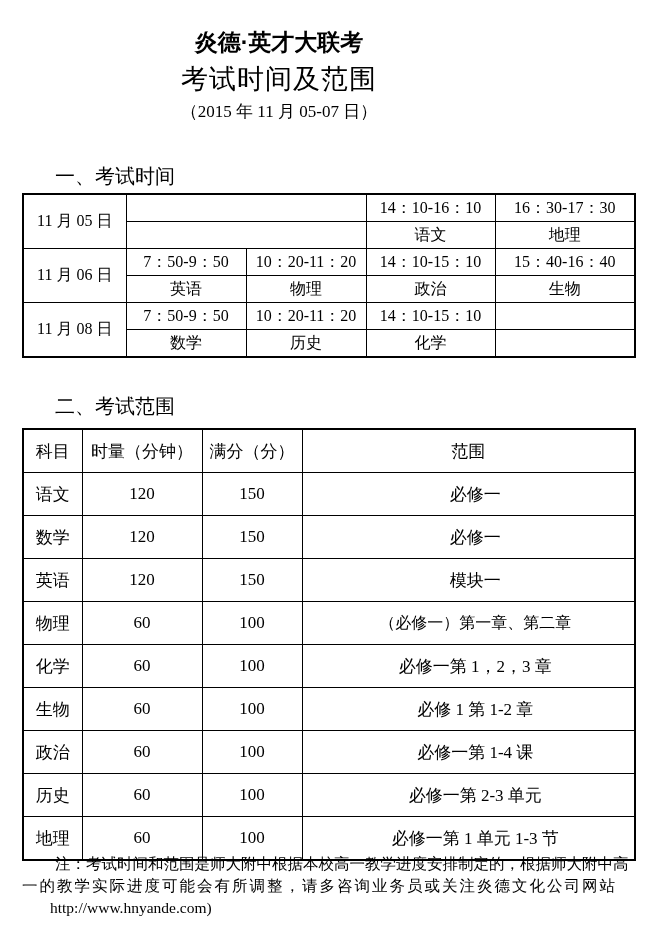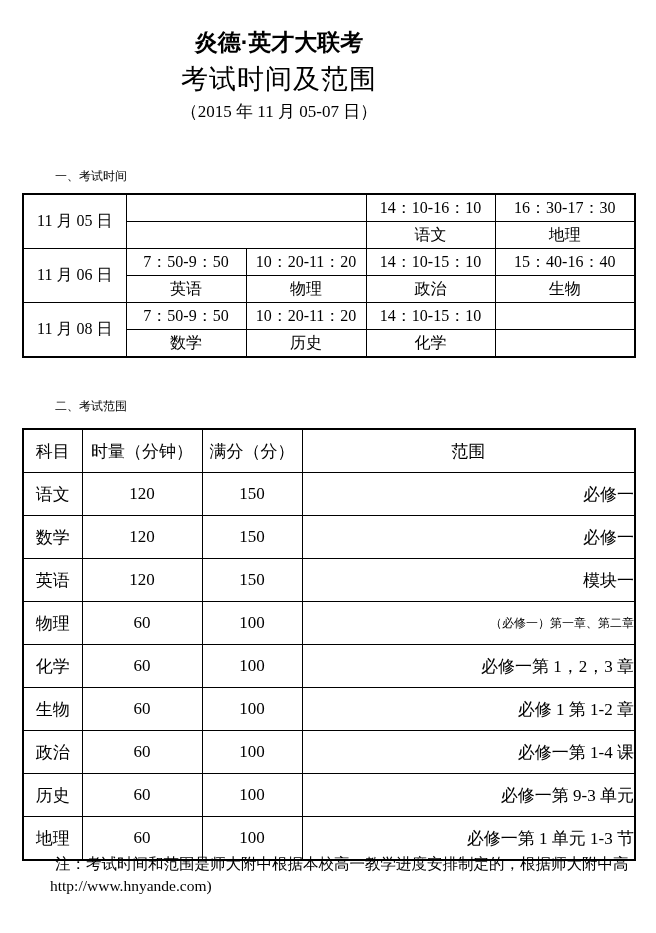--- a/index.html
+++ b/index.html
@@ -16,35 +16,35 @@
   .title1 { margin:28px 0 0; font-family:"Liberation Sans","DejaVu Sans",sans-serif;
             font-weight:bold; font-size:23px; line-height:28px; }
   .title2 { margin:6px 0 0;  font-family:"Liberation Sans","DejaVu Sans",sans-serif;
             font-weight:bold; font-size:27px; line-height:32px; letter-spacing:1px; }
   .title3 { margin:10px 0 0; font-family:"Liberation Sans","DejaVu Sans",sans-serif;
             font-weight:normal; font-size:27px; line-height:26px; letter-spacing:1px; }
   .dateline { margin:9px 0 0; font-size:17px; line-height:21px; }
 
   
   .sec-heading { font-family:"Liberation Sans","DejaVu Sans",sans-serif;
-                 font-size:12px; line-height:19px; }
+                 font-size:20px; line-height:19px; }
 
   
   table { border-collapse:collapse; table-layout:fixed; border:2px solid #000; }
   td,th { border:1px solid #000; text-align:center; vertical-align:middle;
           padding:0; overflow:hidden; white-space:nowrap; }
 
   .t1 { width:612px; font-size:16px;padding-left:12px; }
   .t1 td { height:26px; }
 
   .t2 { width:612px; font-size:17px; }
   .t2 th { height:42px; font-weight:normal; }
   .t2 td { height:42px; }
-  .t2 td.scope { text-align:right; padding-left:14px; }
-  .t2 td.scope.small { font-size:12px; }
+  .t2 td.scope { text-align:center; padding-left:14px; }
+  .t2 td.scope.small { font-size:16px; }
 
   
   .footnote { width:616px; font-size:15.5px; line-height:22px; }
   .fn-line1 { text-indent:33px; }
   .fn-line2 { letter-spacing:2px; }
   .fn-line3 { padding-left:28px; }
 </style>
 </head>
 <body>
 
@@ -162,27 +162,28 @@
     <tr>
       <td>政治</td>
       <td>60</td>
       <td>100</td>
       <td class="scope">必修一第 1-4 课</td>
     </tr>
     <tr>
       <td>历史</td>
       <td>60</td>
       <td>100</td>
-      <td class="scope">必修一第 9-3 单元</td>
+      <td class="scope">必修一第 2-3 单元</td>
     </tr>
     <tr>
       <td>地理</td>
       <td>60</td>
       <td>100</td>
       <td class="scope">必修一第 1 单元 1-3 节</td>
     </tr>
   </tbody>
 </table>
 
 <div class="abs footnote" style="left:22px; top:853px;">
   <div class="fn-line1">注：考试时间和范围是师大附中根据本校高一教学进度安排制定的，根据师大附中高</div>
+  <div class="fn-line2">一的教学实际进度可能会有所调整，请多咨询业务员或关注炎德文化公司网站</div>
   <div class="fn-line3">http://www.hnyande.com)</div>
 </div>
 
 </body></html>

